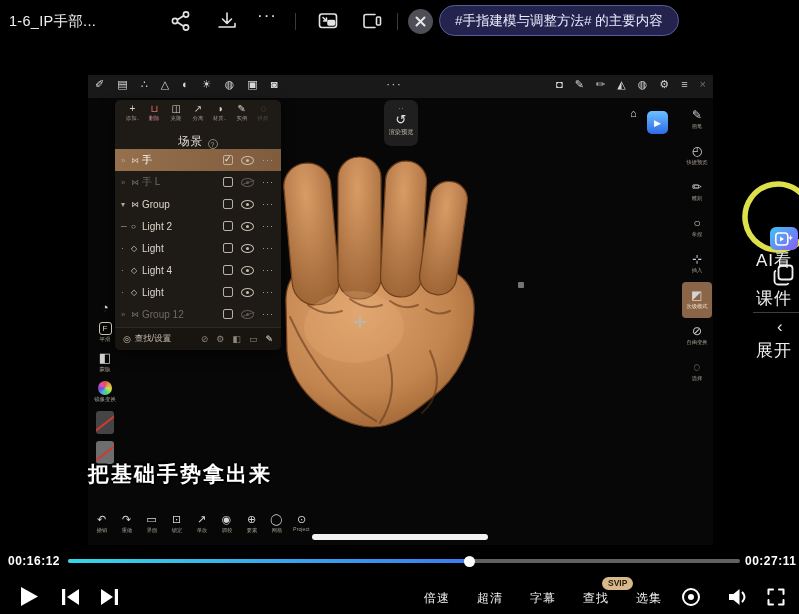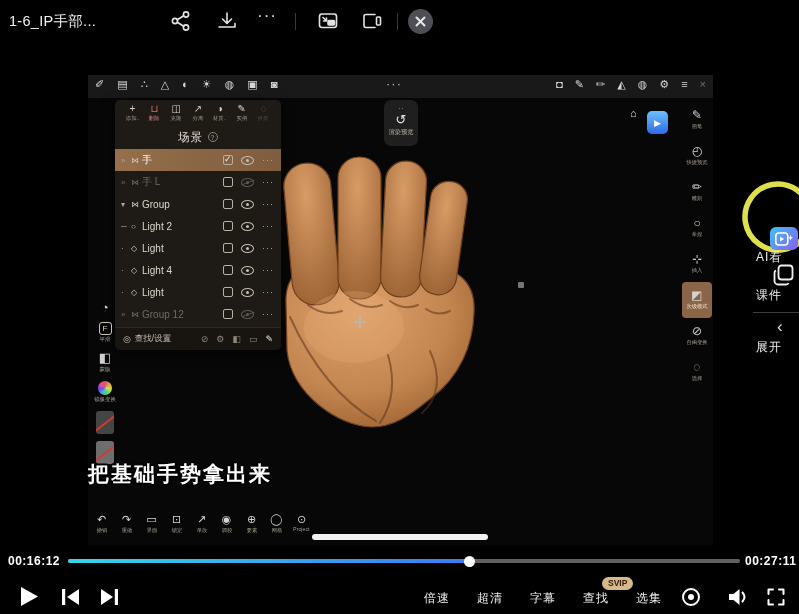--- a/index.html
+++ b/index.html
@@ -48,21 +48,21 @@
   
   .panel{position:absolute;left:27px;top:25px;width:166px;height:250px;background:rgba(32,27,22,.95);
     border-radius:5px;box-shadow:0 4px 14px rgba(0,0,0,.6);overflow:hidden}
   .p-tools{display:flex;justify-content:space-between;padding:3px 7px 2px 7px}
   .p-tool{width:21px;display:flex;flex-direction:column;align-items:center;cursor:pointer}
   .p-tool .g{font-size:10px;color:#d8d2c8;line-height:11px}
   .p-tool .l{font-size:6px;color:#9a9182;white-space:nowrap;transform:scale(.9)}
   .p-tool.danger .g{color:#e26a6a}
   .p-tool.danger .l{color:#c98383}
   .p-tool.dim{opacity:.4}
-  .p-title{display:flex;align-items:center;justify-content:center;gap:5px;height:24px;
+  .p-title{display:flex;align-items:flex-end;justify-content:center;gap:5px;height:24px;
     font-size:11.5px;color:#e4dcd2;letter-spacing:1px}
   .p-help{width:10px;height:10px;border:1px solid #8a8277;border-radius:50%;font-size:7px;color:#a89e90;
     display:flex;align-items:center;justify-content:center;cursor:pointer}
   .srow{display:flex;align-items:center;height:22px;padding:0 7px 0 6px;cursor:pointer}
   .srow.sel{background:linear-gradient(90deg,#96704c,#7f5c3e)}
   .srow .pfx{width:10px;font-size:8px;color:#b0a698;flex:none}
   .srow .ricon{width:11px;font-size:8px;color:#cfc6ba;flex:none}
   .srow .ricon.circle::before{content:"○"}
   .srow .ricon.mesh::before{content:"⋈"}
   .srow .ricon.light::before{content:"◇"}
@@ -120,21 +120,21 @@
   .subtitle{position:absolute;left:0;width:625px;top:385px;text-align:left;font-size:21px;font-weight:bold;color:#fff;
     text-shadow:2px 0 0 #000,-2px 0 0 #000,0 2px 0 #000,0 -2px 0 #000,1px 1px 0 #000,-1px 1px 0 #000,1px -1px 0 #000,-1px -1px 0 #000;
     letter-spacing:2px}
   .home-indicator{position:absolute;left:224px;top:459px;width:176px;height:6px;border-radius:3px;background:#f2f2f2}
 
   
   .ring{position:absolute;left:742px;top:176px}
   .ring circle{stroke:var(--ring,#dde04b)}
   .ai-icon{position:absolute;left:770px;top:227px;width:28px;height:23px;border-radius:6px;
     background:linear-gradient(135deg,#3ec3f7,#8a5cf6);display:flex;align-items:center;justify-content:center;cursor:pointer}
-  .side-label{position:absolute;left:756px;font-size:12px;color:#f0f0f0;letter-spacing:1px;white-space:nowrap;cursor:pointer}
+  .side-label{position:absolute;left:756px;font-size:17px;color:#f0f0f0;letter-spacing:1px;white-space:nowrap;cursor:pointer}
   .kj-icon{position:absolute;left:773px;top:264px;cursor:pointer}
   .side-div{position:absolute;left:753px;top:312px;width:46px;height:1px;background:#3d3d3d}
   .chev{position:absolute;left:777px;top:317px;font-size:17px;color:#e2e2e2;cursor:pointer}
 
   
   .ptime{position:absolute;top:554px;font-size:12px;font-weight:bold;color:#fff;letter-spacing:.5px}
   .pbar{position:absolute;left:68px;top:559px;width:672px;height:4px;border-radius:2px;background:rgba(255,255,255,.38);cursor:pointer}
   .pfill{height:4px;border-radius:2px;background:linear-gradient(90deg,var(--cyan,#35d6e8),var(--accent,#3b7cf0))}
   .phandle{position:absolute;top:-3.5px;width:11px;height:11px;border-radius:50%;background:#fff;cursor:pointer}
   .pctl{position:absolute;cursor:pointer}
@@ -180,20 +180,21 @@
       </svg>
   </div>
   <div class="tb-sep" style="left:397px"></div>
 
   <div class="close-btn">
     <svg width="11" height="11" viewBox="0 0 11 11">
         <path d="M1.5 1.5 L9.5 9.5 M9.5 1.5 L1.5 9.5"></path>
       </svg>
   </div>
 
+  <div class="topic-pill">#手指建模与调整方法# 的主要内容</div>
 
 </div>
 
 <div class="video">
   <div class="app-strip"></div>
   <div class="app-tl" id="app-toolbar-left">
       <span class="rail-ico">✐</span>
       <span class="rail-ico">▤</span>
       <span class="rail-ico">∴</span>
       <span class="rail-ico">△</span>

